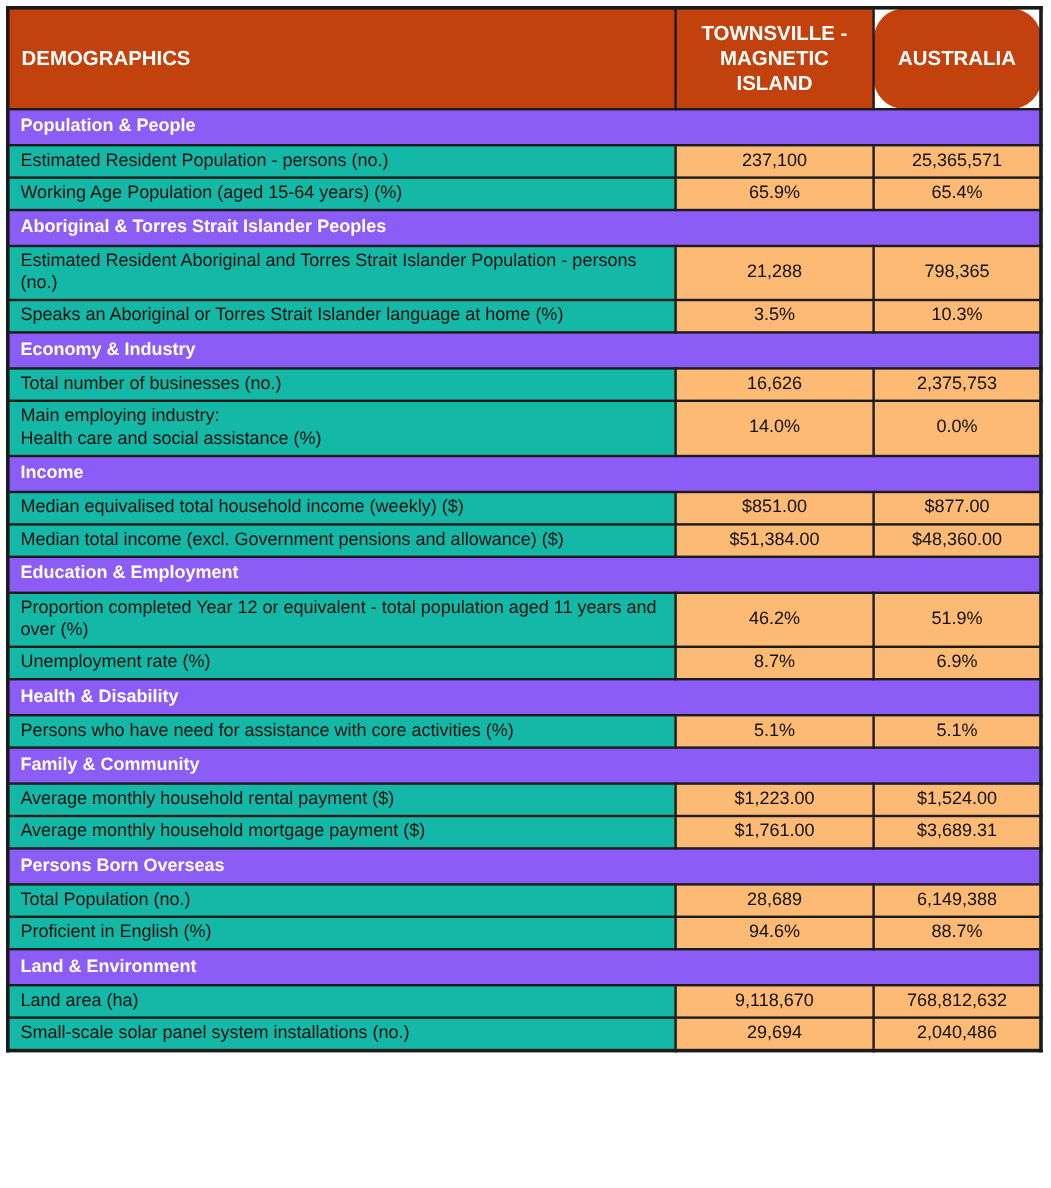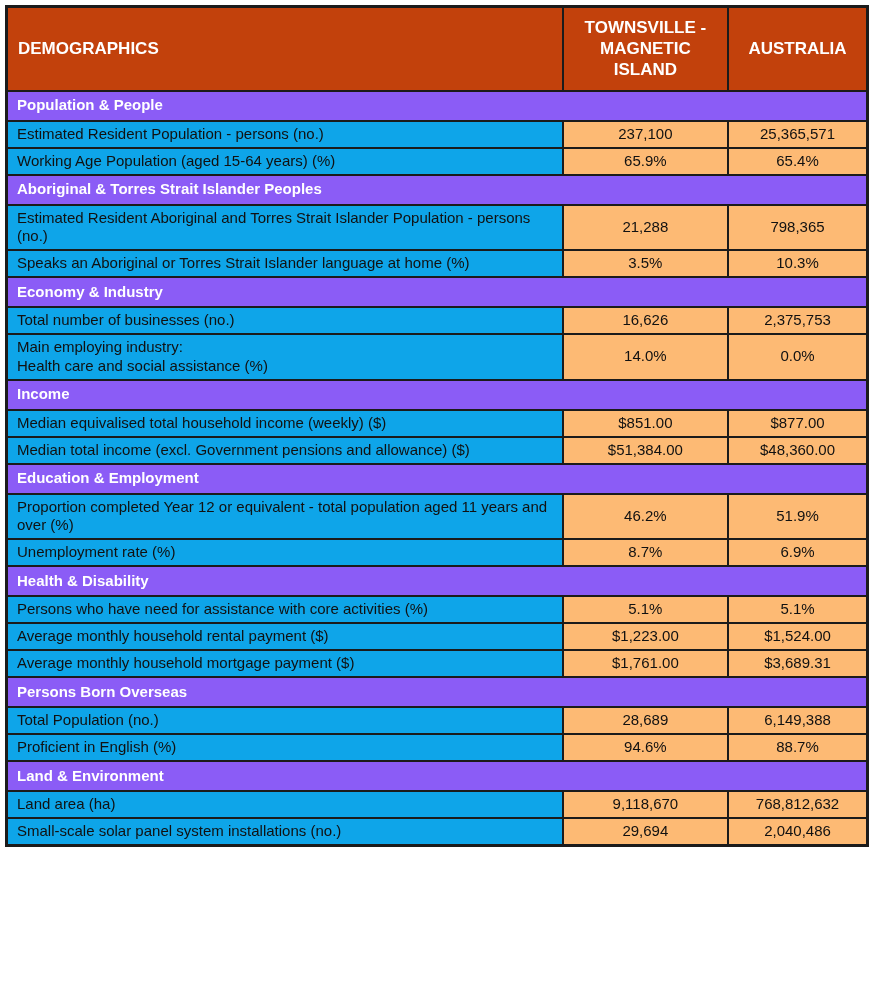--- a/index.html
+++ b/index.html
@@ -37,38 +37,38 @@
   tr.head-row { height: 84px; }
   tr.head-row th {
     background: #c2410c;
     color: #ffffff;
     font-weight: bold;
     font-size: 17px;
     vertical-align: middle;
   }
   th.h-label  { text-align: left;  padding: 4px 10px; }
   th.h-region { text-align: center; padding: 4px 20px; }
-  th.h-country{ text-align: center; padding: 4px 6px; }
+  th.h-country{ text-align: center; padding: 4px 6px; border-radius: 26px; }
 
   
   tr.section-row { height: 30px; }
   tr.section-row td {
     background: #8b5cf6;
     color: #ffffff;
     font-weight: bold;
     text-align: left;
     padding: 4px 9px;
     vertical-align: middle;
   }
 
   
   tr.data-row   { height: 27px; }
   tr.data-row.tall { height: 40px; }
   td.label {
-    background: #0ea5e9;
+    background: #14b8a6;
     text-align: left;
     padding: 3px 9px;
     vertical-align: middle;
     white-space: pre-line;
   }
   td.val {
     background: #fdba74;
     text-align: center;
     padding: 3px 6px;
     vertical-align: middle;
@@ -165,20 +165,23 @@
 
     <tr class="section-row">
       <td colspan="3">Health &amp; Disability</td>
     </tr>
     <tr class="data-row">
       <td class="label">Persons who have need for assistance with core activities (%)</td>
       <td class="val">5.1%</td>
       <td class="val">5.1%</td>
     </tr>
 
+    <tr class="section-row">
+      <td colspan="3">Family &amp; Community</td>
+    </tr>
     <tr class="data-row">
       <td class="label">Average monthly household rental payment ($)</td>
       <td class="val">$1,223.00</td>
       <td class="val">$1,524.00</td>
     </tr>
     <tr class="data-row">
       <td class="label">Average monthly household mortgage payment ($)</td>
       <td class="val">$1,761.00</td>
       <td class="val">$3,689.31</td>
     </tr>

